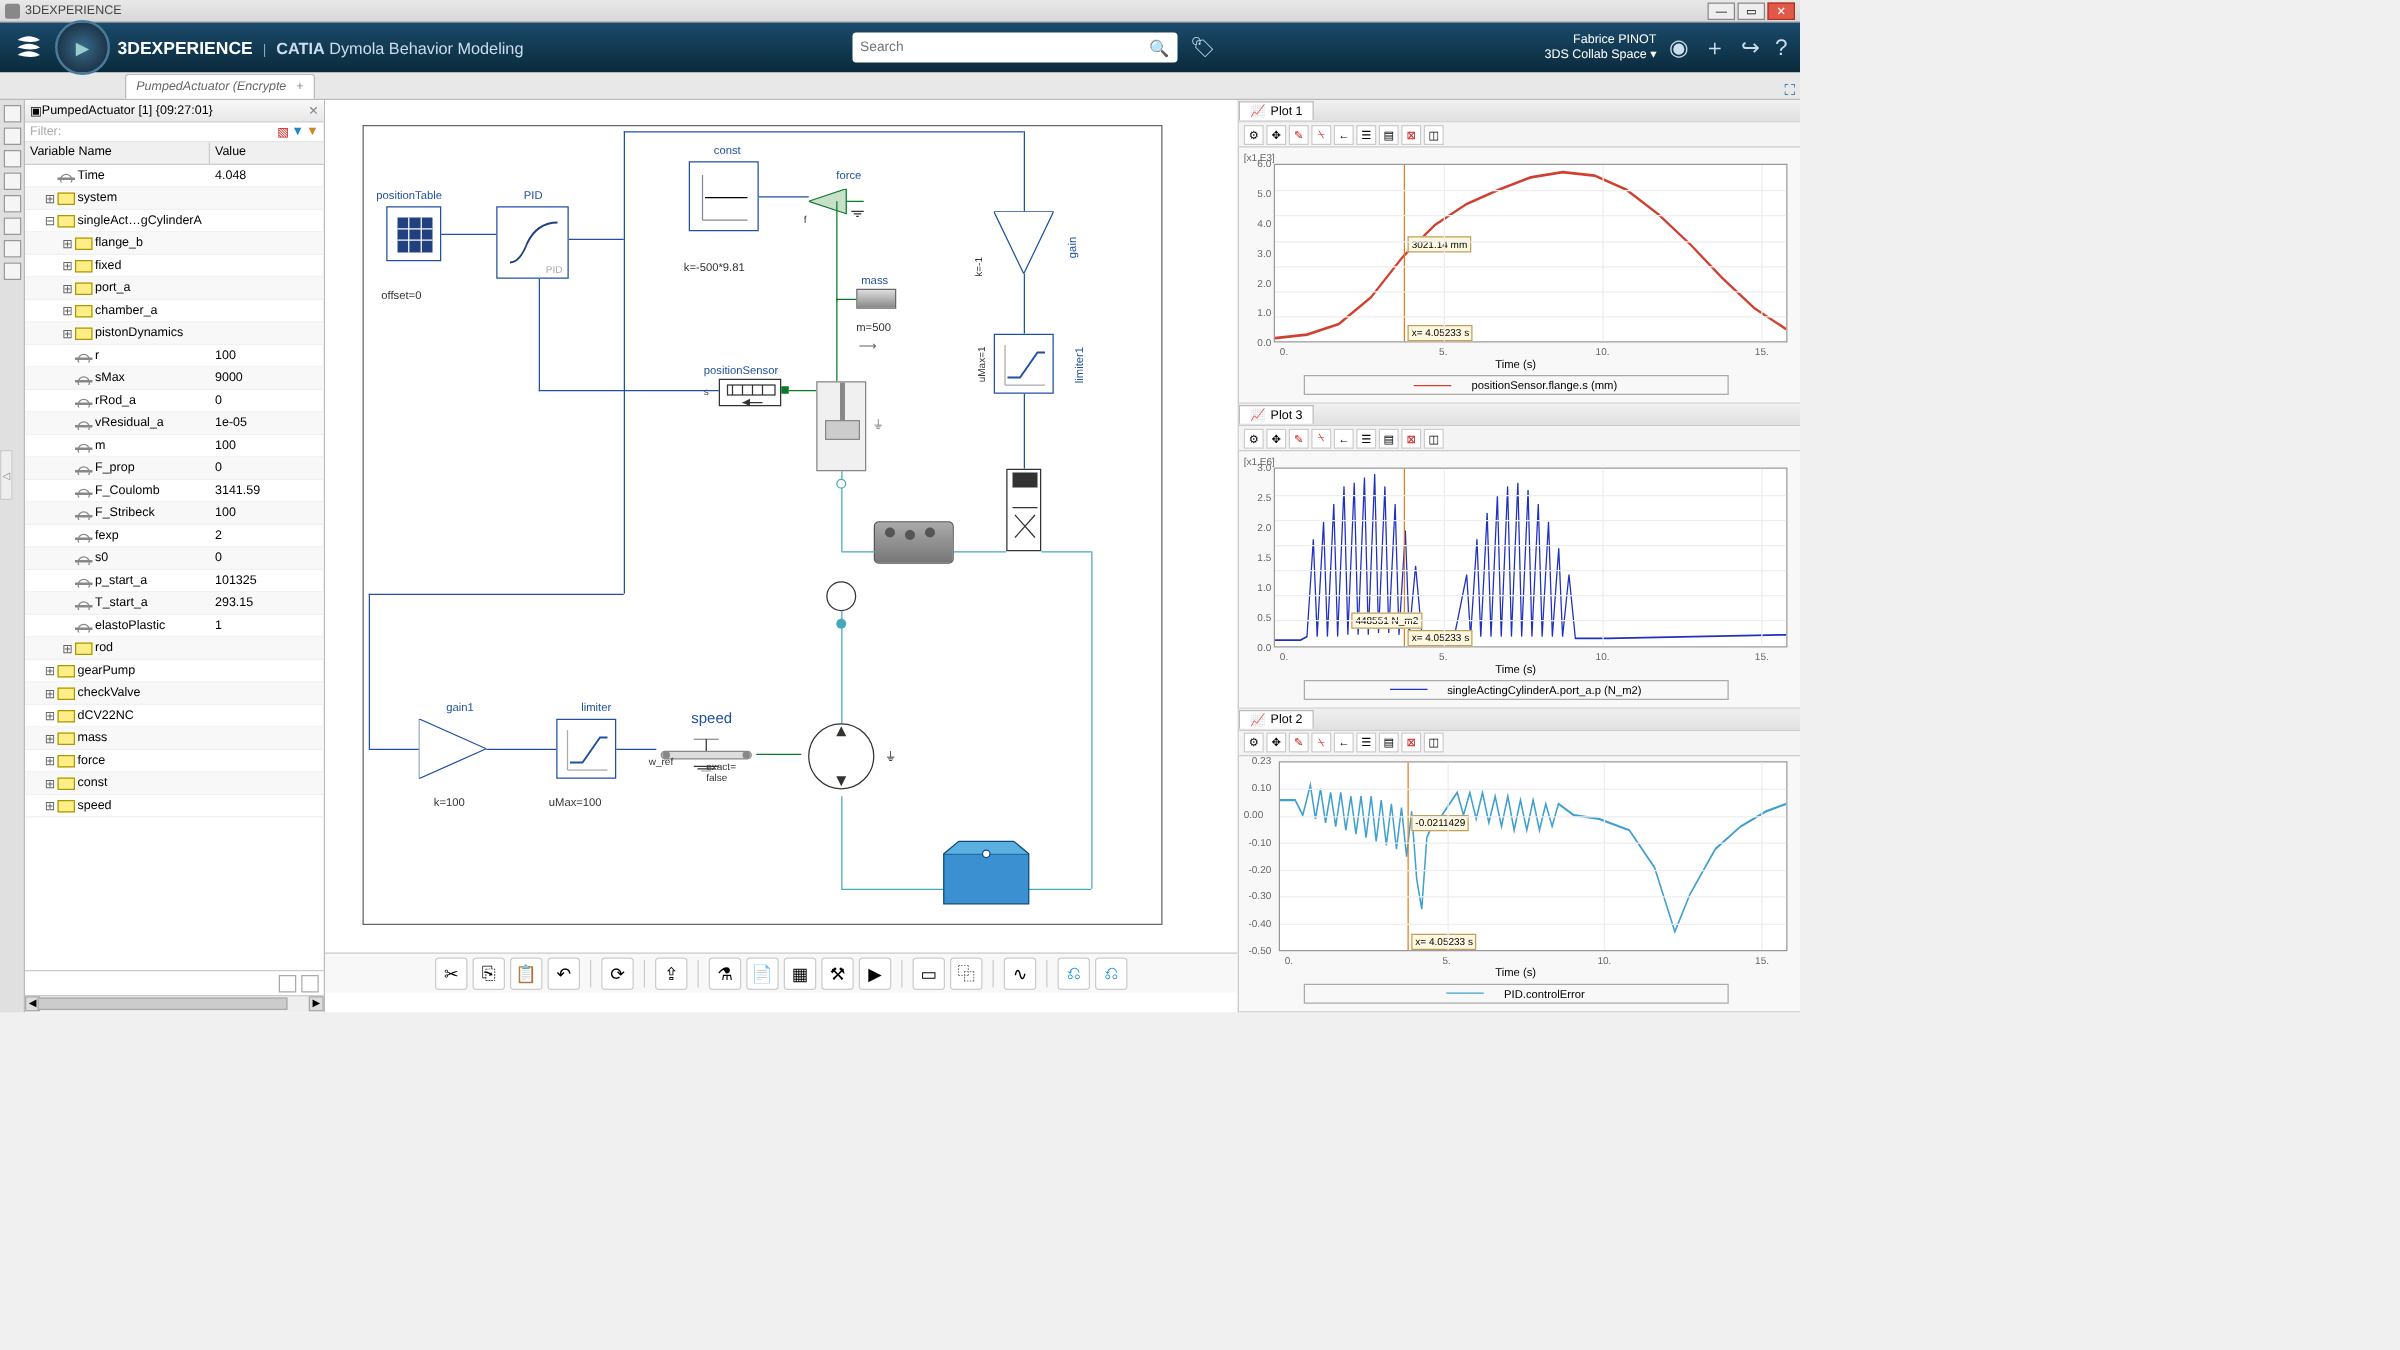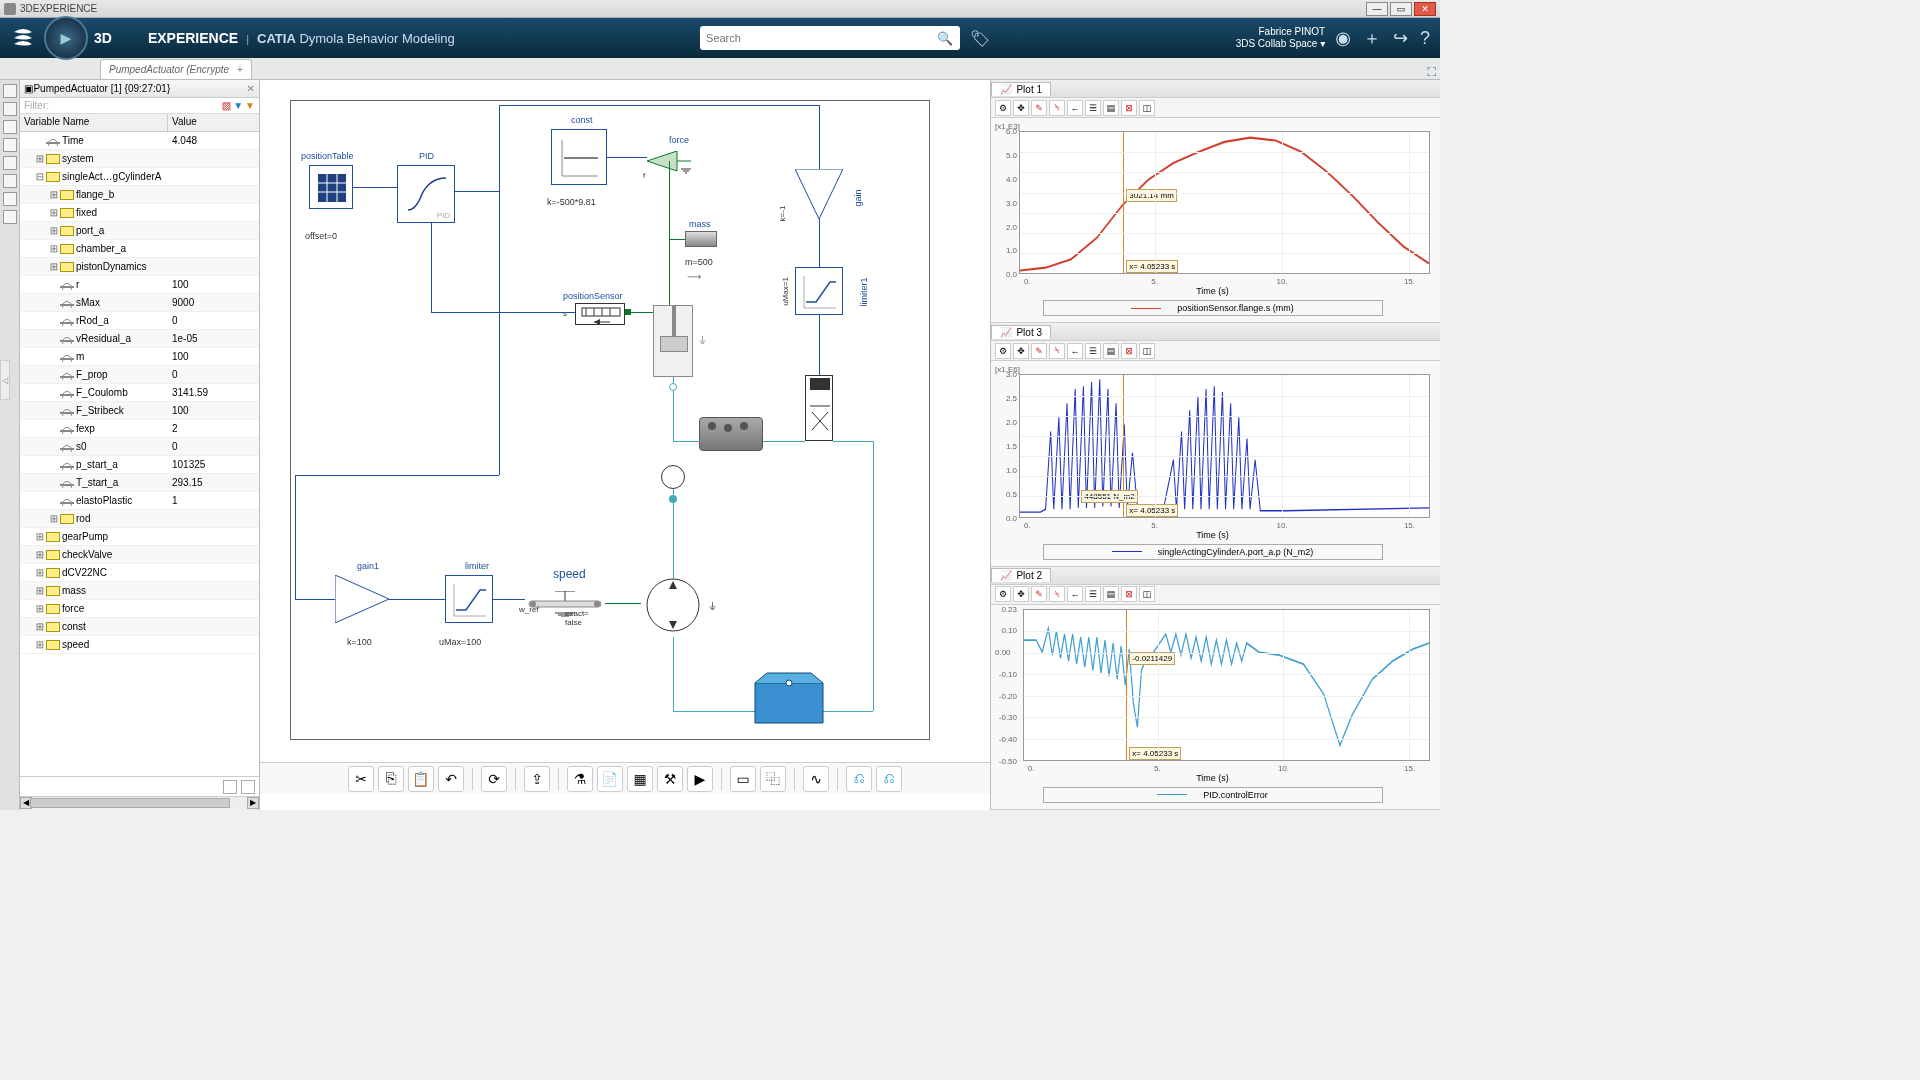--- a/index.html
+++ b/index.html
@@ -13,21 +13,21 @@
 .winbtn { width: 22px; height: 14px; border: 1px solid #888; background: #eee; display: flex; align-items: center; justify-content: center; font-size: 9px; }
 .winbtn.close { background: #e05a4a; color: #fff; border-color: #b03020; }
 
 
 .header { height: 40px; background: linear-gradient(#1a4a6b,#0a2a3b); display: flex; align-items: center; color: #fff; padding: 0 10px; }
 .compass { width: 44px; height: 44px; border-radius: 50%; background: radial-gradient(#3a6a8a,#102030); margin-right: 6px; border: 2px solid #4a7a9a; display:flex;align-items:center;justify-content:center; position:relative; }
 .compass::before { content:"▶"; color:#9cc; font-size:14px; }
 .logo3ds { width: 26px; height: 24px; margin-right: 8px; }
 .brand-block { display: flex; align-items: baseline; gap: 8px; }
 .brand { font-size: 14px; font-weight: bold; }
-.brand b { font-weight: 900; padding-left: 36px; }
+.brand b { font-weight: 900; }
 .subtitle { font-size: 13px; color: #cde; }
 .search { margin-left: auto; width: 260px; height: 24px; background: #fff; border-radius: 3px; display: flex; align-items: center; padding: 0 6px; }
 .search input { border: none; outline: none; flex: 1; font-size: 11px; }
 .search-icon { color: #555; font-size: 13px; }
 .tag-icon { color: #cde; margin-left: 10px; font-size: 16px; }
 .user-block { margin-left: auto; text-align: right; font-size: 10px; line-height: 12px; padding-right: 10px; }
 .hdr-icons { display: flex; gap: 12px; align-items: center; font-size: 18px; color: #cde; }
 .hdr-ic { cursor: pointer; }
 
 
@@ -471,21 +471,21 @@
       </div>
 
       <div class="lbl" style="left:280px;top:14px">const</div>
       <div class="blk" style="left:260px;top:28px;width:56px;height:56px">
         <svg width="56" height="56">
             <line x1="10" y1="46" x2="10" y2="10" stroke="#888"></line>
             <line x1="10" y1="46" x2="46" y2="46" stroke="#888"></line>
             <line x1="12" y1="28" x2="46" y2="28" stroke="#000"></line>
           </svg>
       </div>
-      <div class="lbl dark" style="left:256px;top:96px">k=-500*9.81</div>
+      <div class="lbl dark" style="left:256px;top:108px">k=-500*9.81</div>
 
       <div class="lbl" style="left:378px;top:34px">force</div>
       <div style="position:absolute;left:356px;top:50px">
         <svg width="50" height="30">
             <polygon points="0,10 30,0 30,20" fill="#c8e0c8" stroke="#0a7a2a"></polygon>
             <line x1="30" y1="10" x2="44" y2="10" stroke="#0a7a2a"></line>
             <path d="M34 18 L44 18 M36 20 L42 20 M38 22 L40 22" stroke="#333"></path>
           </svg>
       </div>
       <div class="lbl dark" style="left:352px;top:70px;font-size:8px">f</div>

